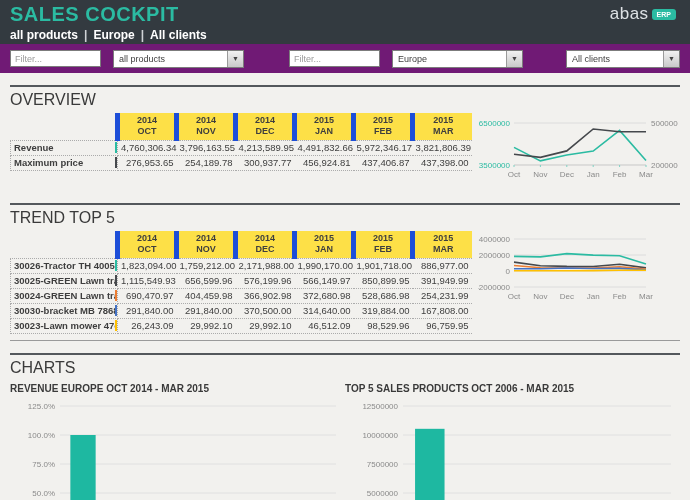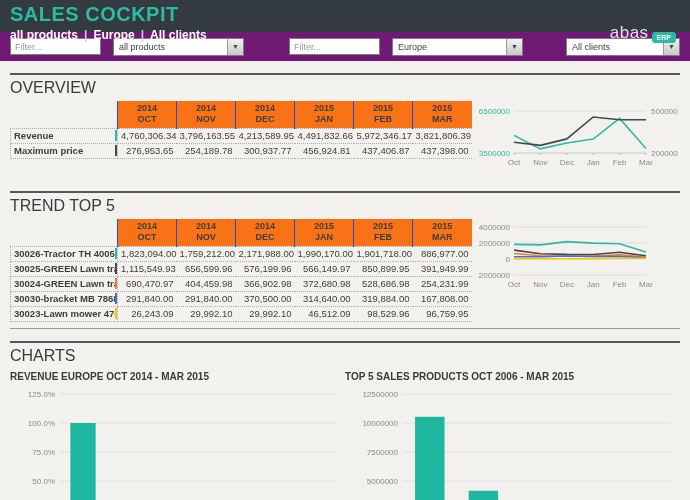--- a/index.html
+++ b/index.html
@@ -1,24 +1,24 @@
 <!DOCTYPE html>
 <html><head>
 <meta charset="utf-8">
 <style>
   * { margin:0; padding:0; box-sizing:border-box; }
   html,body { width:690px; height:500px; overflow:hidden; }
   body { background:#f2f1ee; font-family:"Liberation Sans", sans-serif; color:#3e3e3e; }
 
   
-  .app-header { position:relative; height:32px; background:#333a40; padding:3px 10px 0 10px; }
+  .app-header { position:relative; height:44px; background:#333a40; padding:3px 10px 0 10px; }
   .app-title { color:#2bbba2; font-size:20px; font-weight:bold; letter-spacing:.5px; }
   .app-breadcrumb { color:#ffffff; font-size:12px; font-weight:bold; margin-top:2px; }
   .app-breadcrumb .sep { color:#cfd3d6; margin:0 6px; }
-  .logo { position:absolute; right:14px; top:23px; display:flex; align-items:flex-end; }
+  .logo { position:absolute; right:14px; top:4px; display:flex; align-items:center; }
   .logo-text { color:#dde1e4; font-size:17px; letter-spacing:.5px; }
   .logo-badge { background:#2bbba2; color:#ffffff; font-size:7px; font-weight:bold;
                 border-radius:3px; padding:2px 5px; margin-left:3px; }
 
   
   .filter-bar { height:29px; background:#701a75; display:flex; align-items:center; padding:0 10px; }
   .filter-input { width:91px; height:17px; font-size:9px; border:1px solid #7c7c7c; padding:0 4px;
                   font-family:"Liberation Sans", sans-serif; color:#444; }
   .filter-input::placeholder { color:#9a9a9a; }
   .fake-select { background:#ffffff; border:1px solid #7c7c7c; height:18px; display:flex;
@@ -34,22 +34,22 @@
   .main { padding:0 10px; }
   .section { border-top:2px solid #54585c; margin-top:12px; padding-top:3px; }
   .section-title { font-size:16px; font-weight:normal; color:#3a3a3a; margin:1px 0 4px 0; }
   .section-flex { display:flex; }
   .trend-section { border-bottom:1px solid #9a9a9a; padding-bottom:6px; }
 
   
   table.kpi { border-collapse:collapse; width:461px; table-layout:fixed; font-size:9.5px; }
   table.kpi col.lbl { width:107px; }
   table.kpi col.val { width:59px; }
-  table.kpi th { background:#f97316; font-size:9px; font-weight:bold; color:#3e3e3e;
-                 text-align:center; padding:2px 0; line-height:1.25; border-left:1px solid #1d4ed8; }
+  table.kpi th { background:#fde047; font-size:9px; font-weight:bold; color:#3e3e3e;
+                 text-align:center; padding:2px 0; line-height:1.25; border-left:5px solid #1d4ed8; }
   table.kpi th.corner { background:transparent; border-left:none; }
   table.kpi td { padding:1.5px 3px; border-bottom:1px dotted #ababab; white-space:nowrap;margin-left:16px; }
   table.kpi td.num { text-align:right; }
   table.kpi tr:first-child td { border-top:1px dotted #ababab; }
   table.kpi td.rowlabel { font-weight:bold; text-align:left; overflow:hidden;
                           border-left:1px dotted #ababab; border-right:1px dotted #ababab;
                           position:relative; padding-right:6px; }
   .marker { position:absolute; right:-1px; top:1px; width:3px; height:11px; }
 
   .mini-chart { padding-left:6px; }

